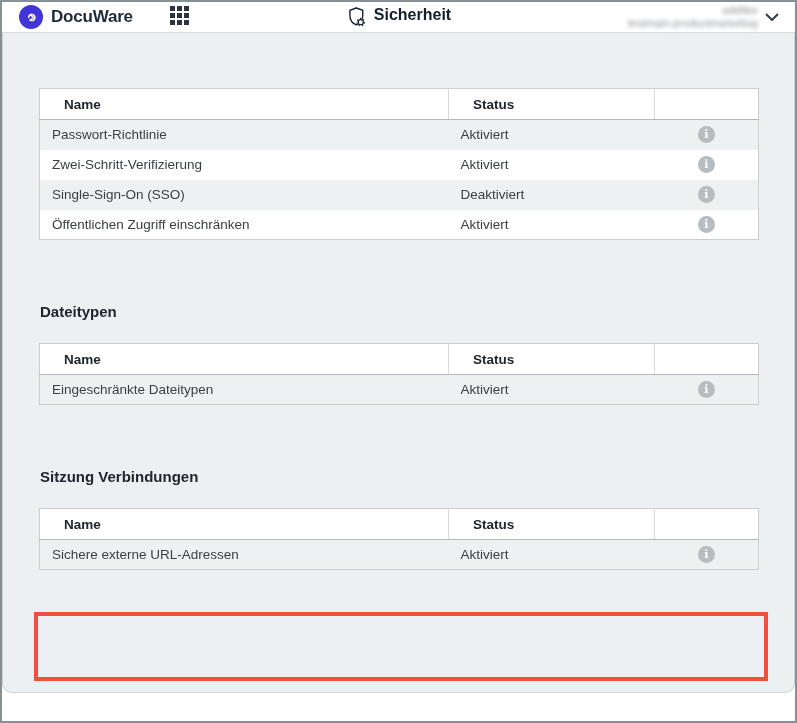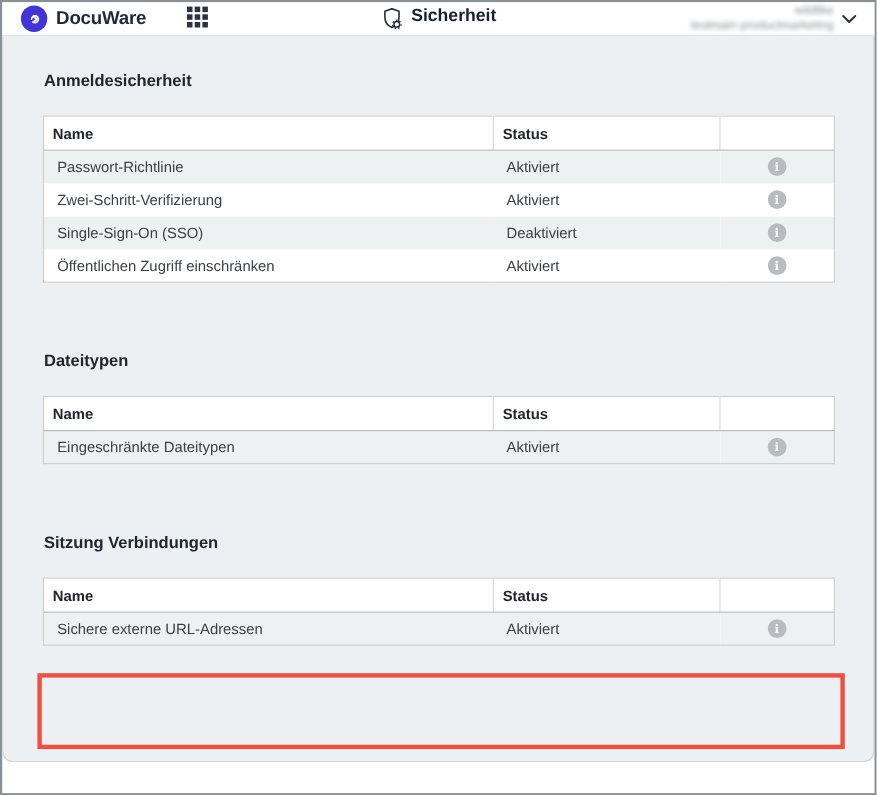--- a/index.html
+++ b/index.html
@@ -82,21 +82,21 @@
     border: 1px solid #c9ced1;
   }
   col.c-name { width: 409px; }
   col.c-status { width: 206px; }
   col.c-info { width: 104px; }
   thead th {
     background: #ffffff;
     font-size: 13.5px; font-weight: bold; color: #20262e;
     text-align: left;
     height: 31px;
-    padding: 0 0 0 8px;
+    padding: 0 0 0 24px;
     border-right: 1px solid #d6dadc;
     border-bottom: 1px solid #b2b8bb;
   }
   thead th:last-child { border-right: none; }
   tbody td {
     font-size: 13.5px; color: #3c4043;
     height: 30px;
     padding: 0 0 0 12px;
   }
   tbody tr { cursor: pointer; }
@@ -172,21 +172,20 @@
         <svg width="14" height="9" viewBox="0 0 14 9" fill="none">
           <path d="M1.5 1.5 L7 7 L12.5 1.5" stroke="#2b3440" stroke-width="1.8" stroke-linecap="round" stroke-linejoin="round"></path>
         </svg>
       </span>
     </div>
   </header>
 
   <div class="card">
     <div id="sections">
         <section>
-          <h2>Anmeldesicherheit</h2>
           <table>
             <colgroup>
               <col class="c-name">
               <col class="c-status">
               <col class="c-info">
             </colgroup>
             <thead>
               <tr>
                 <th>Name</th>
                 <th>Status</th>

